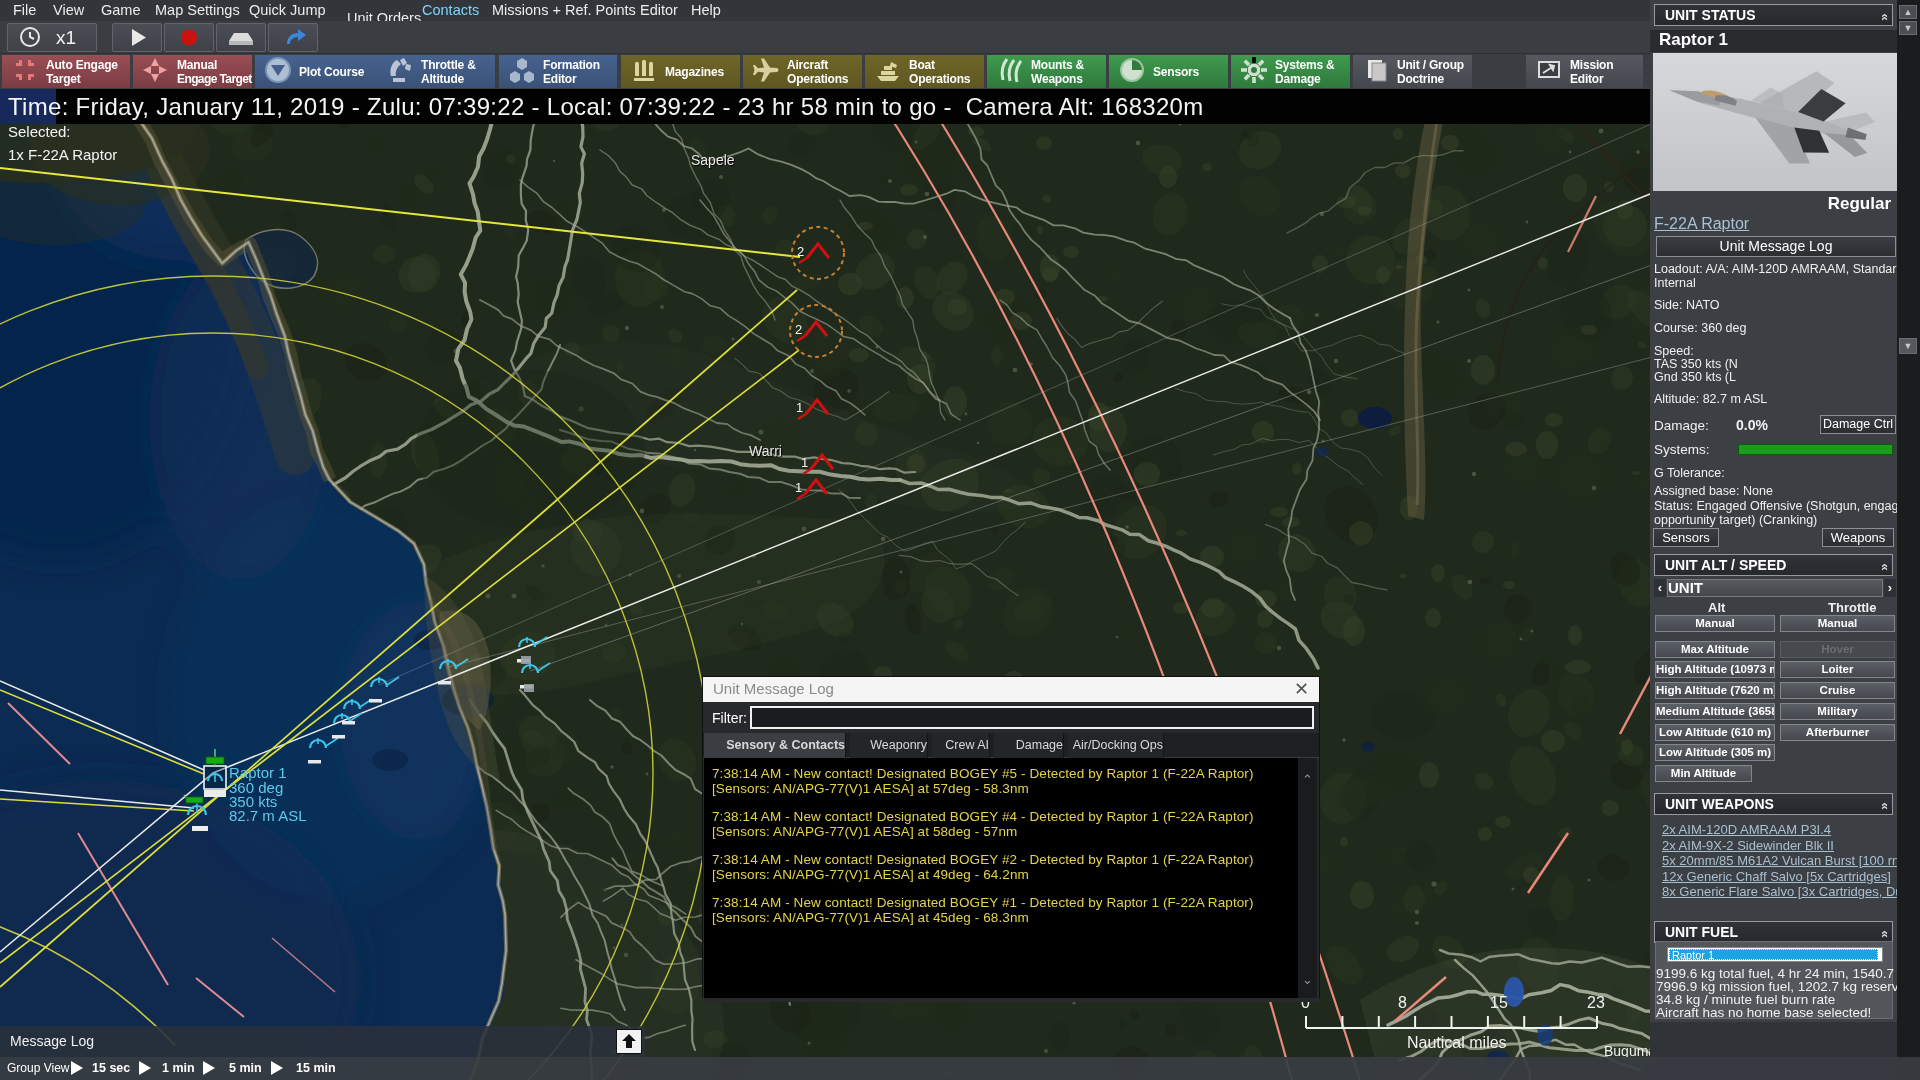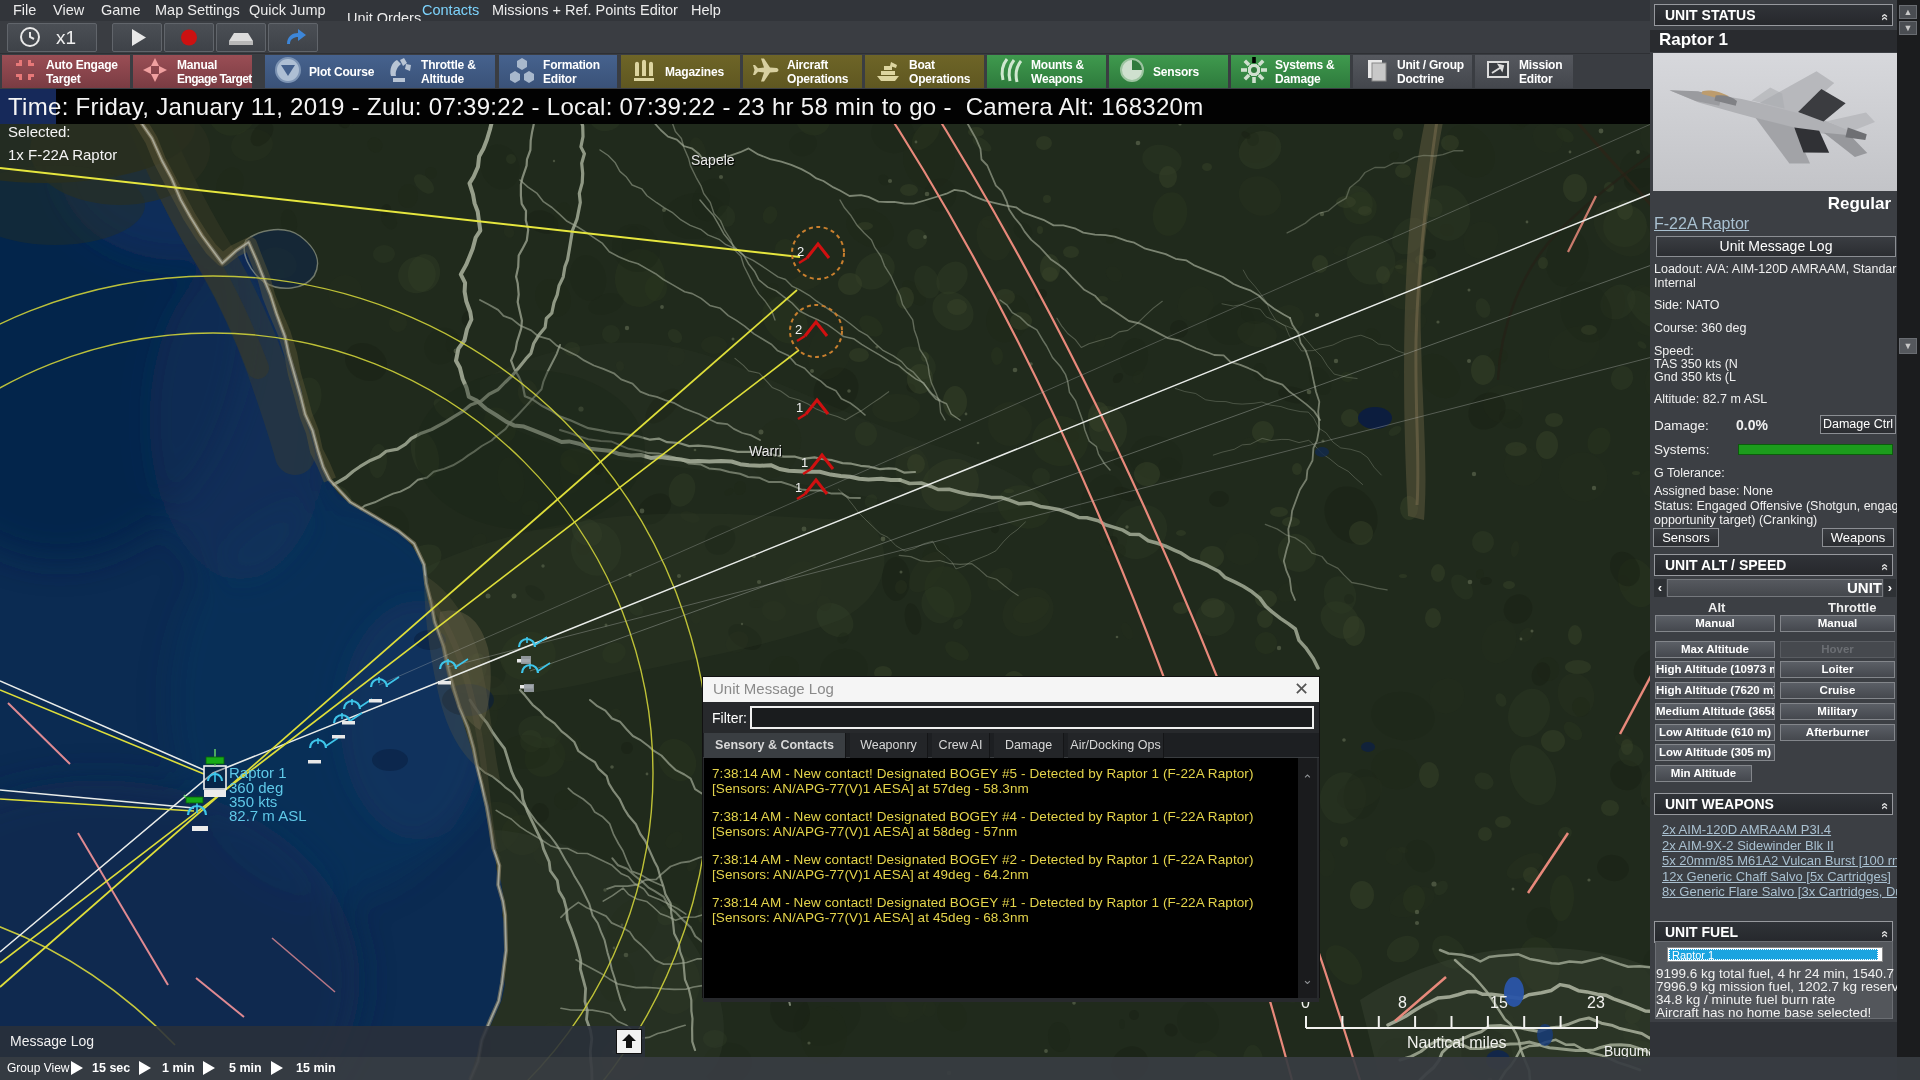--- a/index.html
+++ b/index.html
@@ -21,21 +21,21 @@
  border:1px solid #97999e;color:#fff;font-size:14px;font-weight:bold;line-height:20px;padding-left:10px}
 .phead .chev{position:absolute;right:4px;top:2px;font-size:13px;font-weight:bold;color:#ddd;transform:rotate(90deg)}
 .sbtn{background:linear-gradient(#3a3d42,#2b2d31);border:1px solid #8b8e93;color:#fff;text-align:center;position:absolute}
 .abtn{position:absolute;height:17px;background:linear-gradient(#5b5f66,#45484e);border:1px solid #83868b;
  color:#fff;font-size:11.5px;font-weight:bold;text-align:center;line-height:15px;white-space:nowrap;overflow:hidden}
 .lnk{color:#a9c0d0;text-decoration:underline}
 .msglog-dlg{left:702px;top:676px;width:618px;height:322px;z-index:50;border:1px solid #111}
 .mtitle{position:absolute;left:0;top:0;width:100%;height:25px;background:#f5f5f5;color:#8a8a8a;
  font-size:15px;line-height:24px;padding-left:10px}
 .mbody{position:absolute;left:0;top:25px;width:100%;height:300px;background:#27292c}
-.mtab{position:absolute;top:0;height:36px;color:#d8d8d8;font-size:12.5px;text-align:center;line-height:24px}
+.mtab{position:absolute;top:0;height:36px;color:#d8d8d8;font-size:12.5px;text-align:right;line-height:24px}
 .msgs{position:absolute;left:1px;top:56px;width:594px;height:240px;background:#000;color:#e3d34b;
  font-size:13.5px;line-height:14.5px;padding:9px 0 0 8px;letter-spacing:0.1px}
 .msgs p{margin-bottom:14px}
 .botmsg{left:0;top:1026px;width:645px;height:31px;background:rgba(42,48,58,0.88);z-index:45;color:#f0f0f0;
  font-size:14px;line-height:30px;padding-left:10px}
 .botbar{left:0;top:1057px;width:1920px;height:23px;background:rgba(56,60,66,0.93);z-index:46;color:#fff;
  font-size:12.5px;font-weight:bold;line-height:23px}
 .botbar span{margin-right:0}
 .tri{display:inline-block;width:0;height:0;border-left:12px solid #fff;border-top:7.5px solid transparent;
  border-bottom:7.5px solid transparent;vertical-align:middle}
@@ -1020,21 +1020,21 @@
       <span class="ic"><svg width="34" height="32" viewBox="0 0 34 32">
           <g fill="#f0a0a0">
             <path d="M16,4 L20,12 L12,12 Z"></path>
             <path d="M16,28 L20,20 L12,20 Z"></path>
             <path d="M4,16 L12,12 L12,20 Z"></path>
             <path d="M28,16 L20,12 L20,20 Z"></path>
           </g>
         </svg></span>
       <span>Manual<br><span style="letter-spacing:-0.6px">Engage Target</span></span>
     </div>
-    <div class="cbtn" style="left:265px;width:130px;background:linear-gradient(#46628e,#3a5278)">
+    <div class="cbtn" style="left:255px;width:130px;background:linear-gradient(#46628e,#3a5278)">
       <span class="ic"><svg width="34" height="32" viewBox="0 0 34 32">
           <circle cx="17" cy="16" r="12" fill="#aebfd4"></circle>
           <path d="M10,11 L24,11 L17,22 Z" fill="#44608c"></path>
           <circle cx="17" cy="16" r="12" fill="none" stroke="#7d94b4" stroke-width="2"></circle>
         </svg></span>
       <span>Plot Course</span>
     </div>
     <div class="cbtn" style="left:377px;width:118px;background:linear-gradient(#46628e,#3a5278)">
       <span class="ic"><svg width="34" height="32" viewBox="0 0 34 32">
           <g fill="#b8c4d4">
@@ -1137,21 +1137,21 @@
         </svg></span>
       <span>Systems &amp;<br>Damage</span>
     </div>
     <div class="cbtn" style="left:1353px;width:119px;background:linear-gradient(#55585e,#44474d)">
       <span class="ic"><svg width="34" height="32" viewBox="0 0 34 32">
           <rect x="9" y="6" width="14" height="18" fill="#e8e8e8"></rect>
           <rect x="13" y="9" width="14" height="18" fill="#c8c8c8" stroke="#888" stroke-width="1"></rect>
         </svg></span>
       <span>Unit / Group<br>Doctrine</span>
     </div>
-    <div class="cbtn" style="left:1475px;width:98px;background:linear-gradient(#55585e,#44474d)">
+    <div class="cbtn" style="left:1526px;width:117px;background:linear-gradient(#55585e,#44474d)">
       <span class="ic"><svg width="34" height="32" viewBox="0 0 34 32">
           <rect x="6" y="7" width="22" height="17" fill="#dcdcdc"></rect>
           <rect x="8" y="9" width="18" height="13" fill="#3a3d42"></rect>
           <path d="M11,19 L22,12 M18,11 l4,1 -1,4 z" stroke="#dcdcdc" stroke-width="2" fill="#dcdcdc"></path>
         </svg></span>
       <span>Mission<br>Editor</span>
     </div>
   </div>
 <div class="abs timebar"><span style="position:absolute;left:0;top:0;width:56px;height:35px;background:#16295a"></span><span style="position:relative;padding-left:8px">Time: Friday, January 11, 2019 - Zulu: 07:39:22 - Local: 07:39:22 - 23 hr 58 min to go -&nbsp; Camera Alt: 168320m</span></div>
 <div class="abs sidebar">
@@ -1191,21 +1191,21 @@
     <div class="txt" style="left:4px;top:513px;font-size:12.5px">opportunity target) (Cranking)</div>
     <div class="txt" style="left:4px;top:418px;font-size:13.5px">Damage:</div>
     <div class="txt" style="left:86px;top:417px;font-size:14px;font-weight:bold">0.0%</div>
     <div class="sbtn" style="left:170px;top:415px;width:76px;height:19px;font-size:12.5px;line-height:17px;white-space:nowrap">Damage Ctrl</div>
     <div class="txt" style="left:4px;top:442px;font-size:13.5px">Systems:</div>
     <div style="position:absolute;left:88px;top:444px;width:155px;height:11px;background:#1c9c1c;border:1px solid #0c5c0c"></div>
     <div class="sbtn" style="left:3px;top:528px;width:66px;height:19px;font-size:13px;line-height:17px">Sensors</div>
     <div class="sbtn" style="left:172px;top:528px;width:72px;height:19px;font-size:13px;line-height:17px">Weapons</div>
     <div class="phead" style="margin-top:0;position:absolute;left:0px;top:554px;width:239px">UNIT ALT / SPEED<span class="chev">«</span></div>
     <div style="position:absolute;left:4px;top:579px;width:12px;height:18px;background:#2e3135;color:#fff;font-weight:bold;font-size:13px;text-align:center;line-height:17px">‹</div>
-    <div style="position:absolute;left:17px;top:579px;width:216px;height:18px;background:linear-gradient(#56595f,#44474c);border:1px solid #75787d;color:#fff;font-weight:bold;font-size:15px;text-align:right;line-height:16px">UNIT</div>
+    <div style="position:absolute;left:17px;top:579px;width:216px;height:18px;background:linear-gradient(#56595f,#44474c);border:1px solid #75787d;color:#fff;font-weight:bold;font-size:15px;text-align:left;line-height:16px">UNIT</div>
     <div style="position:absolute;left:234px;top:579px;width:12px;height:18px;background:#2e3135;color:#fff;font-weight:bold;font-size:13px;text-align:center;line-height:17px">›</div>
     <div class="txt" style="left:58px;top:600px;font-size:13px;font-weight:bold">Alt</div>
     <div class="txt" style="left:178px;top:600px;font-size:13px;font-weight:bold">Throttle</div>
     <div class="abtn" style="left:5px;top:615px;width:120px">Manual</div>
     <div class="abtn" style="left:5px;top:641px;width:120px">Max Altitude</div>
     <div class="abtn" style="left:5px;top:661px;width:120px">High Altitude (10973 m</div>
     <div class="abtn" style="left:5px;top:682px;width:120px">High Altitude (7620 m)</div>
     <div class="abtn" style="left:5px;top:703px;width:120px">Medium Altitude (3658</div>
     <div class="abtn" style="left:5px;top:724px;width:120px">Low Altitude (610 m)</div>
     <div class="abtn" style="left:5px;top:744px;width:120px">Low Altitude (305 m)</div>

